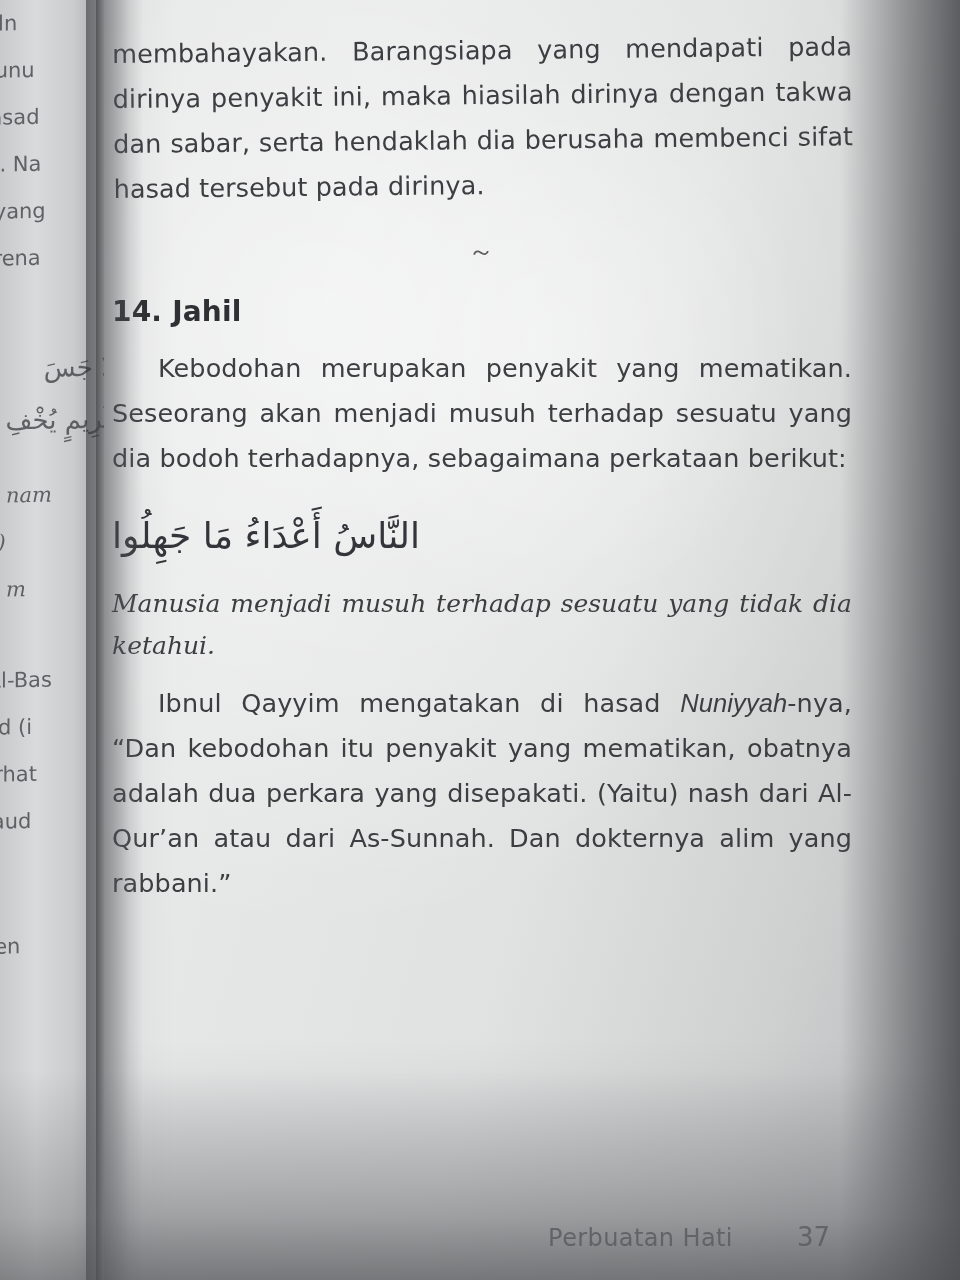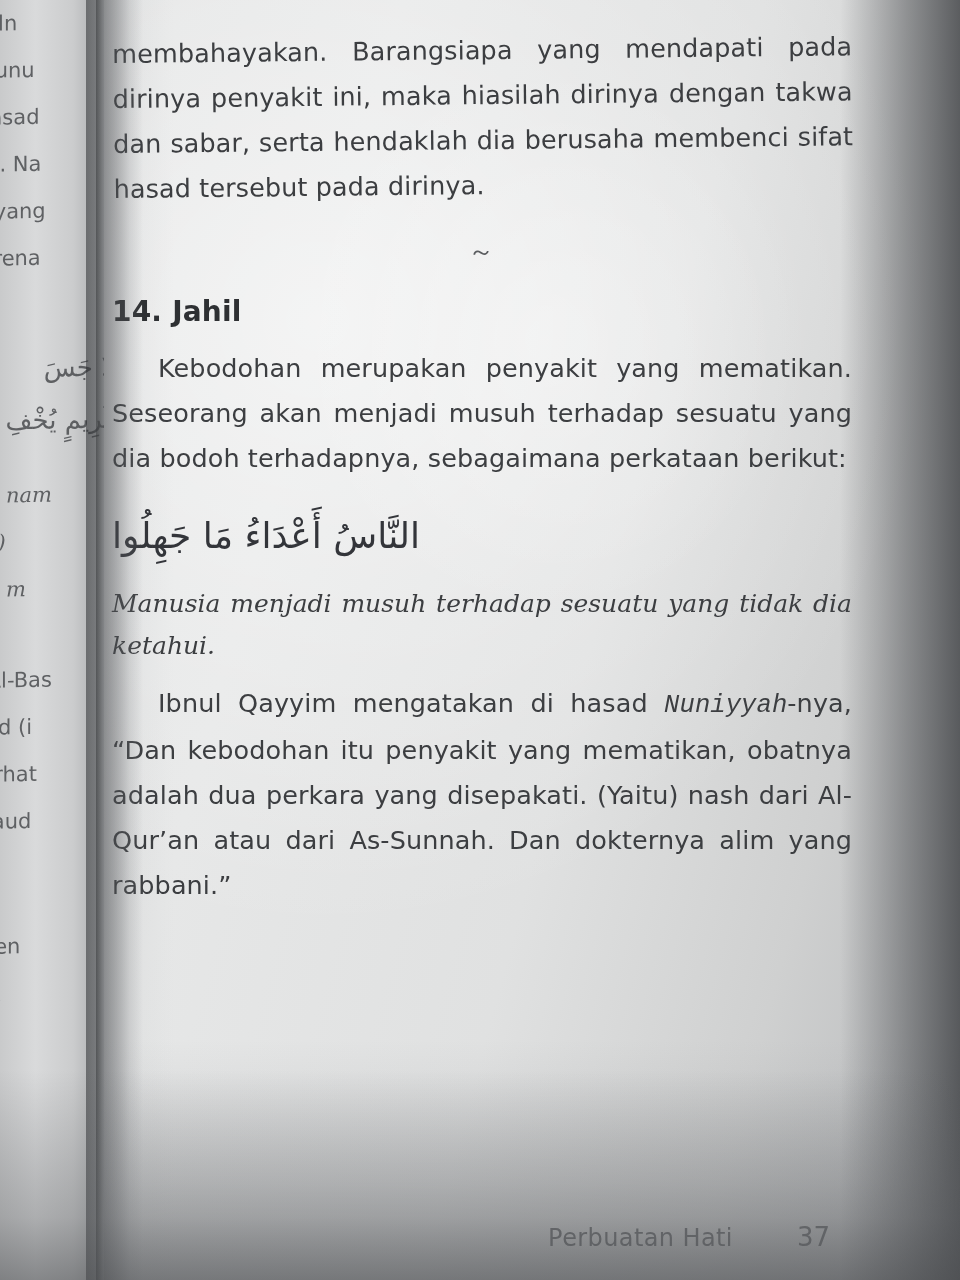--- a/index.html
+++ b/index.html
@@ -161,21 +161,21 @@
     font-family: "DejaVu Serif", serif;
     font-style: italic;
     font-size: 25px;
     line-height: 42px;
     color: #3c3e41;
     text-align: justify;
   }
 
   .quote-para em {
     font-style: italic;
-    font-family: Liberation Mono, monospace;
+    font-family: Liberation Sans, sans-serif;
   }
 
   .footer {
     position: absolute;
     left: 0;
     right: 0;
     bottom: 28px;
     display: flex;
     align-items: baseline;
     justify-content: flex-end;

